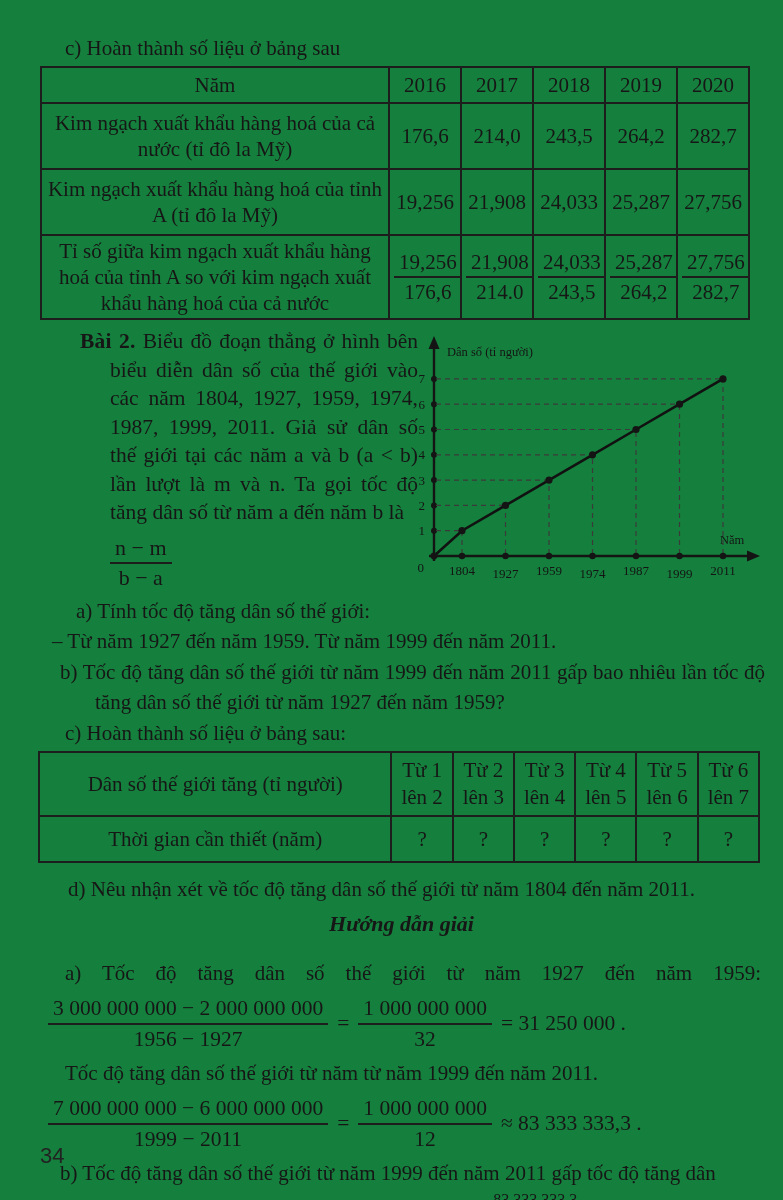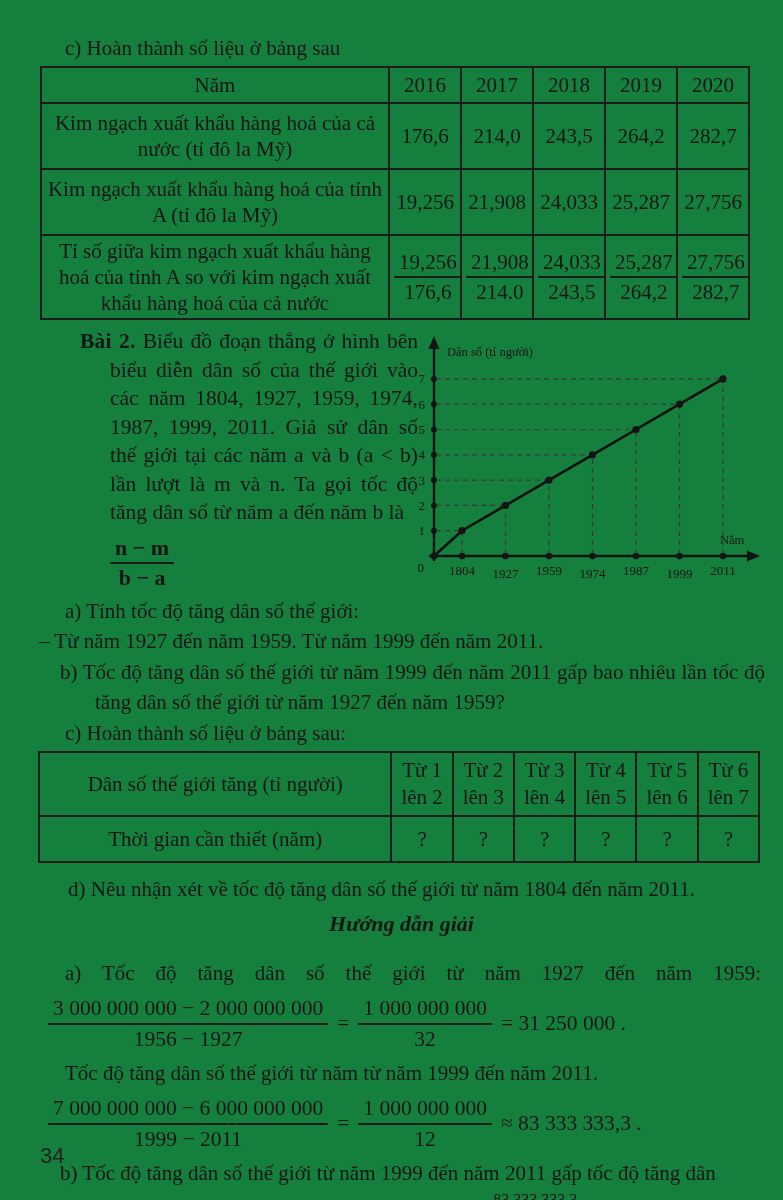--- a/index.html
+++ b/index.html
@@ -33,25 +33,25 @@
   .frac { display:inline-block; vertical-align:middle; text-align:center; }
   .frac .num { display:block; border-bottom:2px solid #1d1d1d; padding:0 5px 1px; }
   .frac .den { display:block; padding-top:1px; }
   .tfrac .num, .tfrac .den { line-height:26px; }
   
   .prob { display:flex; margin-top:7px; }
   .prob-left { width:380px;margin-left:42px; }
   .prob-text { text-align:justify; padding-left:30px; text-indent:-30px;
                font-size:21.5px; line-height:28.5px; }
   .prob-text b { letter-spacing:.2px; }
-  .rate-frac { margin:8px 0 0 30px; font-size:22px;font-weight:bold; }
+  .rate-frac { margin:8px 0 0 30px; font-size:22px; }
   .prob-right { width:347px; padding-top:3px; }
   
-  .q-a   { margin:6px 0 0 27px; }
-  .q-sub { margin:2px 0 0 1px; }
+  .q-a   { margin:6px 0 0 38px; }
+  .q-sub { margin:2px 0 0 14px; }
   .q-b   { margin:2px 0 0 0; padding-left:57px; text-indent:-35px;
            text-align:justify; line-height:30px; }
   .q-c   { margin:2px 0 0 27px; }
   .q-d   { margin:12px 0 0 30px; }
   
   .sol-head { text-align:center; font-weight:bold; font-style:italic;
               font-size:22px; margin-top:8px; }
   .sol-a { margin:22px 4px 0 27px; text-align:justify; text-align-last:justify; }
   .eq-row { display:flex; align-items:center; gap:9px;
             margin:8px 0 6px 10px; font-size:21.5px; }

